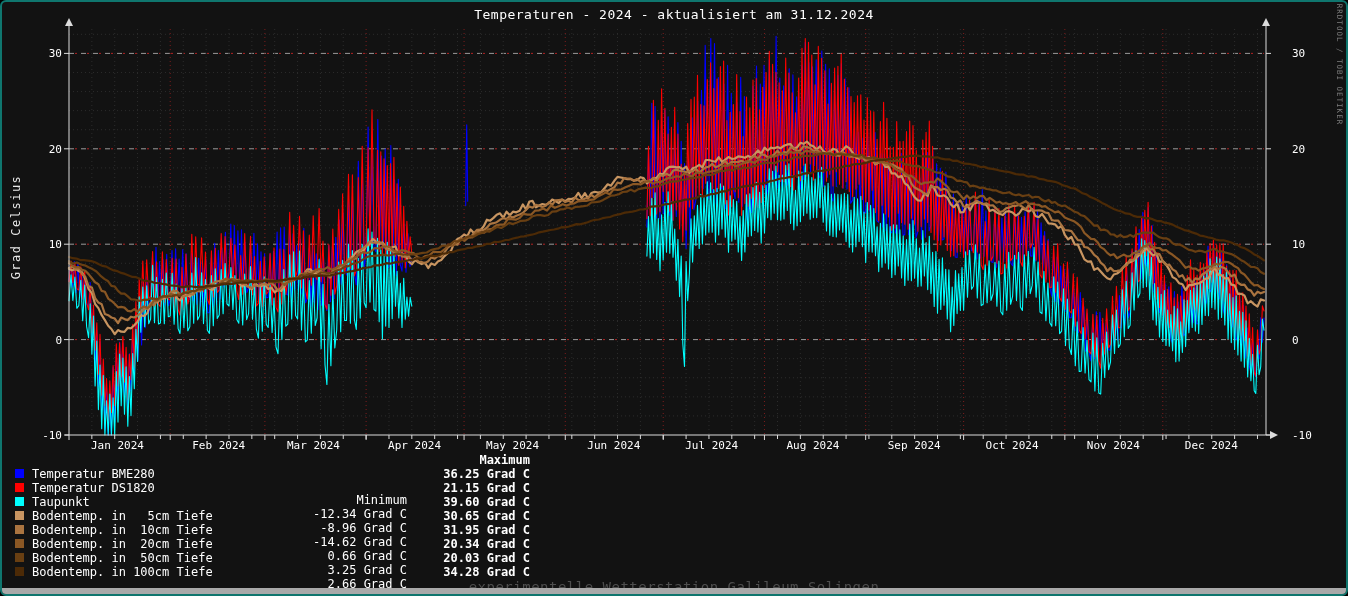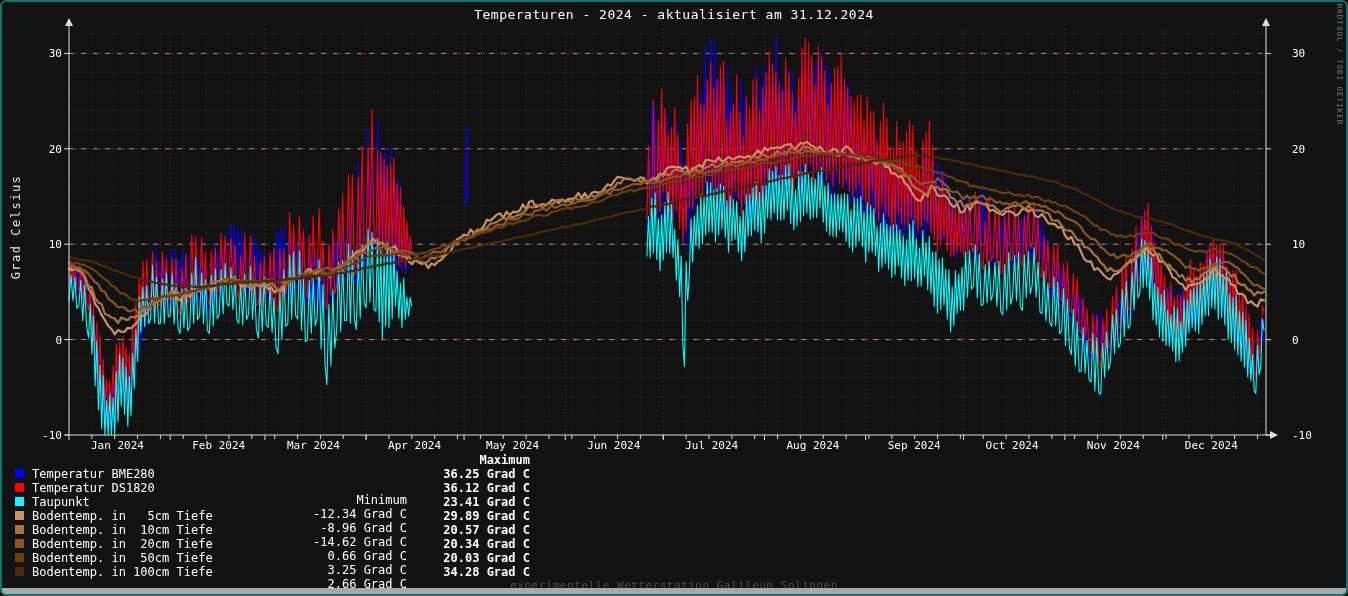--- a/index.html
+++ b/index.html
@@ -11,21 +11,21 @@
   .title{position:absolute;top:5px;left:0;width:100%;text-align:center;font-size:13px;letter-spacing:0.5px;}
   .ylab{position:absolute;left:-46px;top:218px;width:120px;text-align:center;font-size:12px;letter-spacing:1.5px;transform:rotate(-90deg);color:#e8e8e8;}
   .wm{position:absolute;left:1272px;top:58px;width:130px;text-align:center;font-size:7.5px;letter-spacing:1px;transform:rotate(90deg);color:#7d7d7d;}
   svg{position:absolute;top:0;left:0;}
   #legend{position:absolute;left:13px;top:451px;font-size:12px;}
   .lrow{position:relative;height:14px;}
   .sw{position:absolute;left:0;top:2px;width:9px;height:9px;}
   .lbl{position:absolute;left:17px;white-space:pre;}
   .lmin{position:absolute;left:230px;width:162px;text-align:right;white-space:pre;margin-top:40px;}
   .lmax{position:absolute;left:392px;width:123px;text-align:right;white-space:pre;font-weight:bold;}
-  .footer{position:absolute;left:0;top:577px;width:100%;text-align:center;font-size:11px;color:#4e4e4e;letter-spacing:0.5px;}
+  .footer{position:absolute;left:0;top:577px;width:100%;text-align:center;font-size:14px;color:#4e4e4e;letter-spacing:0.5px;}
   .hbar{position:absolute;left:0;bottom:0;width:100%;height:6px;background:#a9a9a9;}
 </style>
 </head>
 <body>
 
 <div id="app">
   <div class="title">Temperaturen - 2024 - aktualisiert am 31.12.2024</div>
   <div class="ylab">Grad Celsius</div>
   <div class="wm">RRDTOOL / TOBI OETIKER</div>
 
@@ -241,39 +241,39 @@
         <div class="lrow">
           <span class="sw" style="background: rgb(0, 0, 255);"></span>
           <span class="lbl">Temperatur BME280</span>
           <span class="lmin">-12.34 Grad C</span>
           <span class="lmax">36.25 Grad C</span>
         </div>
         <div class="lrow">
           <span class="sw" style="background: rgb(255, 0, 0);"></span>
           <span class="lbl">Temperatur DS1820</span>
           <span class="lmin">-8.96 Grad C</span>
-          <span class="lmax">36.12 Grad C</span>
+          <span class="lmax">21.15 Grad C</span>
         </div>
         <div class="lrow">
           <span class="sw" style="background: rgb(0, 255, 255);"></span>
           <span class="lbl">Taupunkt</span>
           <span class="lmin">-14.62 Grad C</span>
-          <span class="lmax">23.41 Grad C</span>
+          <span class="lmax">39.60 Grad C</span>
         </div>
         <div class="lrow">
           <span class="sw" style="background: rgb(200, 149, 97);"></span>
           <span class="lbl">Bodentemp. in   5cm Tiefe</span>
           <span class="lmin">0.66 Grad C</span>
-          <span class="lmax">29.89 Grad C</span>
+          <span class="lmax">30.65 Grad C</span>
         </div>
         <div class="lrow">
           <span class="sw" style="background: rgb(170, 116, 64);"></span>
           <span class="lbl">Bodentemp. in  10cm Tiefe</span>
           <span class="lmin">3.25 Grad C</span>
-          <span class="lmax">20.57 Grad C</span>
+          <span class="lmax">31.95 Grad C</span>
         </div>
         <div class="lrow">
           <span class="sw" style="background: rgb(138, 87, 36);"></span>
           <span class="lbl">Bodentemp. in  20cm Tiefe</span>
           <span class="lmin">2.66 Grad C</span>
           <span class="lmax">20.34 Grad C</span>
         </div>
         <div class="lrow">
           <span class="sw" style="background: rgb(105, 63, 18);"></span>
           <span class="lbl">Bodentemp. in  50cm Tiefe</span>

